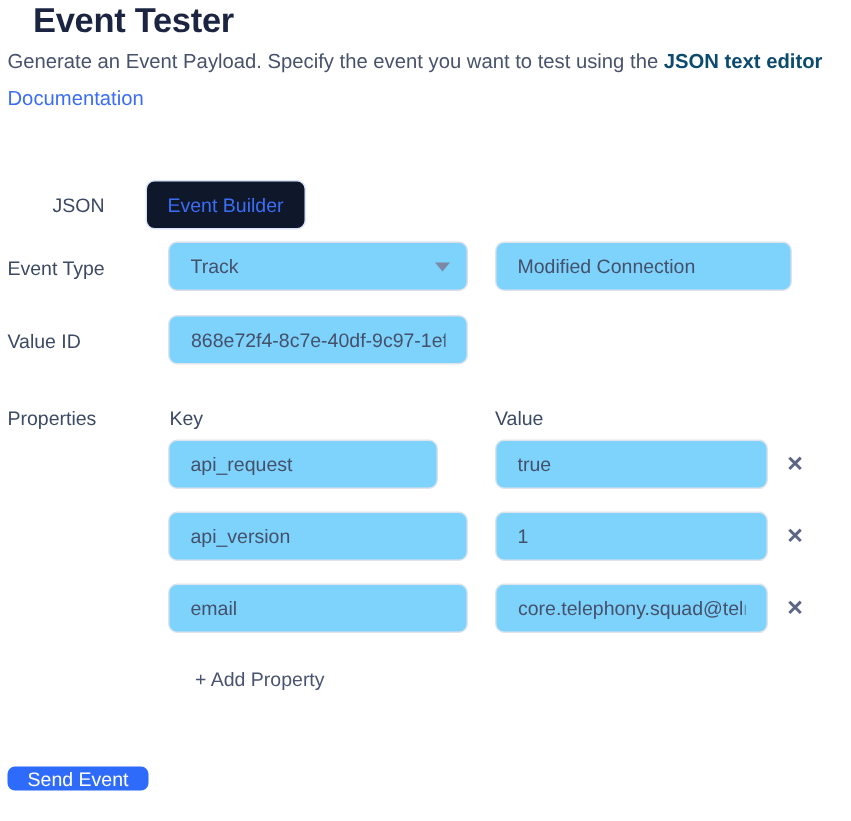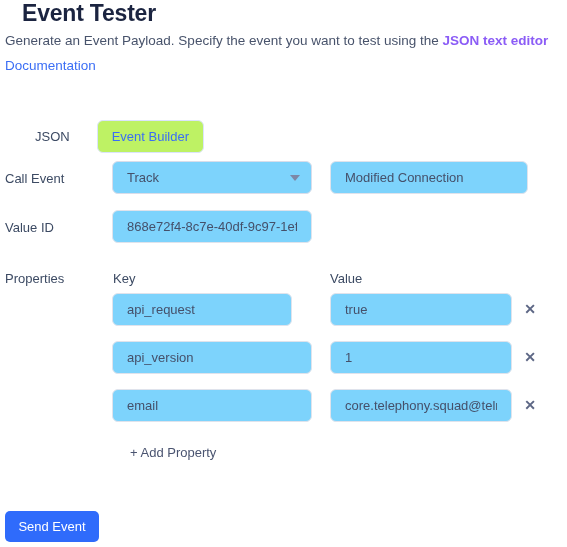--- a/index.html
+++ b/index.html
@@ -30,21 +30,21 @@
   .subtitle {
     position: absolute;
     left: 5px;
     top: 33px;
     font-size: 13.5px;
     color: #48536b;
     white-space: nowrap;
   }
   .subtitle .strong {
     font-weight: bold;
-    color: #8b5cf6;
+    color: #0c4a6e;
   }
   .doc-link {
     position: absolute;
     left: 5px;
     top: 58px;
     font-size: 13.5px;
     color: #3b6ef5;
     text-decoration: none;
     cursor: pointer;
     white-space: nowrap;
@@ -64,21 +64,21 @@
     color: #3c4a63;
     padding: 8px 14px;
     border-radius: 6px;
     border: 1px solid transparent;
     background: transparent;
     cursor: pointer;
     white-space: nowrap;
     font-family: "Liberation Sans", sans-serif;
   }
   .tab.active {
-    background: #bef264;
+    background: #0f172a;
     border-color: #dbe4fb;
     color: #3b6ef5;
   }
 
   
   .row-label {
     position: absolute;
     left: 5px;
     font-size: 13px;
     color: #3c4a63;
@@ -153,21 +153,21 @@
     color: #4a5470;
     cursor: pointer;
     white-space: nowrap;
   }
 
   .send-btn {
     position: absolute;
     left: 5px;
     top: 511px;
     width: 94px;
-    height: 31px;
+    height: 16px;
     background: #2f6bfb;
     color: #ffffff;
     border: none;
     border-radius: 5px;
     font-size: 13px;
     font-family: "Liberation Sans", sans-serif;
     cursor: pointer;
   }
 </style>
 </head>
@@ -177,21 +177,21 @@
 
 <div class="subtitle"><span>Generate an Event Payload. Specify the event you want to test using the </span><span class="strong">JSON text editor</span></div>
 
 <a class="doc-link">Documentation</a>
 
 <div class="tabs">
   <button class="tab">JSON</button>
   <button class="tab active">Event Builder</button>
 </div>
 
-<div class="row-label" style="top:171px;">Call Event</div>
+<div class="row-label" style="top:171px;">Event Type</div>
 
 <div class="select-wrap">
   <input class="field" readonly="" value="Track" style="">
   <span class="caret"></span>
 </div>
 
 <input class="field" style="left: 330px; top: 161px; width: 198px;" value="Modified Connection">
 
 <div class="row-label" style="top:220px;">Value ID</div>
 

